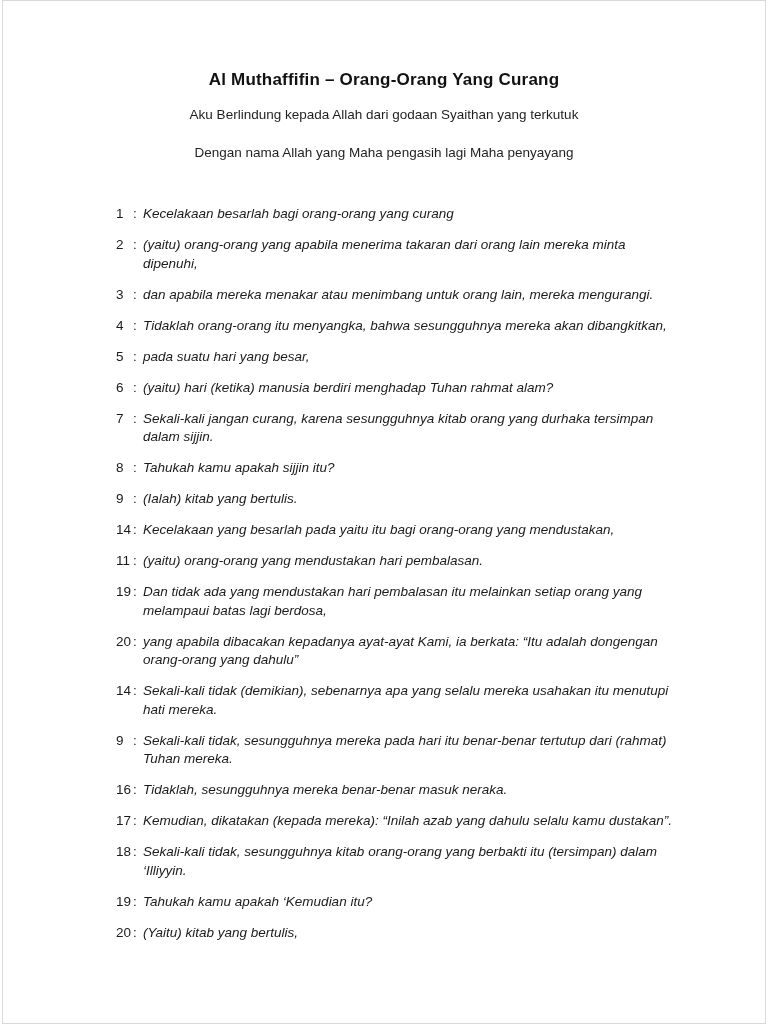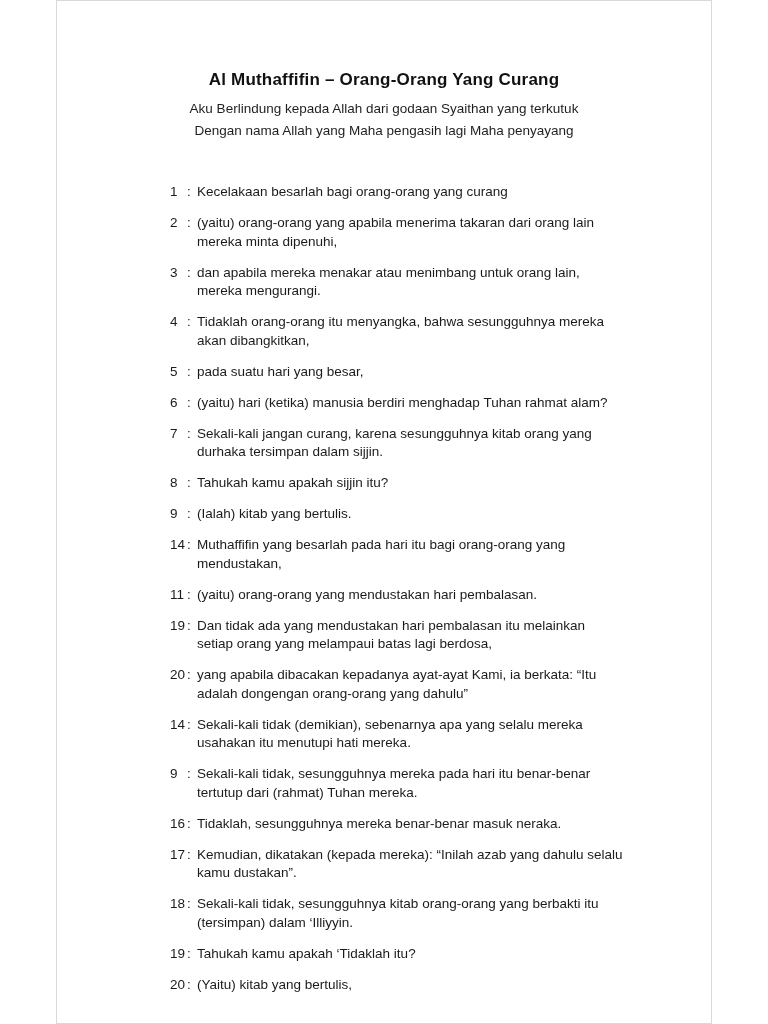--- a/index.html
+++ b/index.html
@@ -2,21 +2,21 @@
 <html><head>
 <meta charset="utf-8">
 <style>
   * { margin: 0; padding: 0; box-sizing: border-box; }
   html, body {
     background: #ffffff;
     font-family: "Liberation Sans", "DejaVu Sans", sans-serif;
     color: #1a1a1a;
   }
   .page {
-    width: 656px;
+    width: 764px;
     height: 1024px;
     margin: 0 auto;
     background: #ffffff;
     outline: 1px solid #d9d9d9;
     outline-offset: -1px;
     overflow: hidden;
     position: relative;
   }
   .doc-header {
     padding-top: 70px;
@@ -27,22 +27,22 @@
     font-weight: bold;
     color: #111111;
     letter-spacing: 0.2px;
   }
   .doc-subtitle {
     font-size: 13.5px;
     color: #1f1f1f;
     margin-top: 9px;
     line-height: 22px;
   }
-  .doc-subtitle.first { margin-top: 8px; }
-  .doc-subtitle.second { margin-top: 0; }
+  .doc-subtitle.first { margin-top: 14px; }
+  .doc-subtitle.second { margin-top: 16px; }
   .verses {
     padding: 41px 88px 0 114px;
   }
   .verse {
     display: flex;
     align-items: flex-start;
     font-size: 13.5px;
     line-height: 18.5px;
     margin-bottom: 12.5px;
     color: #1b1b1b;
@@ -51,20 +51,21 @@
     flex: 0 0 17px;
     text-align: left;
     white-space: nowrap;
   }
   .verse-sep {
     flex: 0 0 10px;
     text-align: left;
   }
   .verse-text {
     flex: 1 1 auto;
+    font-style: italic;
   }
 </style>
 </head>
 <body>
 
 <div class="page">
 
   <div class="doc-header">
     <div class="doc-title">Al Muthaffifin – Orang-Orang Yang Curang</div>
     <div class="doc-subtitle first">Aku Berlindung kepada Allah dari godaan Syaithan yang terkutuk</div>
@@ -122,21 +123,21 @@
 
     <div class="verse">
       <span class="verse-num">9</span>
       <span class="verse-sep">:</span>
       <span class="verse-text">(Ialah) kitab yang bertulis.</span>
     </div>
 
     <div class="verse">
       <span class="verse-num">14</span>
       <span class="verse-sep">:</span>
-      <span class="verse-text">Muthaffifin yang besarlah pada hari itu bagi orang-orang yang mendustakan,</span>
+      <span class="verse-text">Kecelakaan yang besarlah pada yaitu itu bagi orang-orang yang mendustakan,</span>
     </div>
 
     <div class="verse">
       <span class="verse-num">11</span>
       <span class="verse-sep">:</span>
       <span class="verse-text">(yaitu) orang-orang yang mendustakan hari pembalasan.</span>
     </div>
 
     <div class="verse">
       <span class="verse-num">19</span>
@@ -176,21 +177,21 @@
 
     <div class="verse">
       <span class="verse-num">18</span>
       <span class="verse-sep">:</span>
       <span class="verse-text">Sekali-kali tidak, sesungguhnya kitab orang-orang yang berbakti itu (tersimpan) dalam ‘Illiyyin.</span>
     </div>
 
     <div class="verse">
       <span class="verse-num">19</span>
       <span class="verse-sep">:</span>
-      <span class="verse-text">Tahukah kamu apakah ‘Tidaklah itu?</span>
+      <span class="verse-text">Tahukah kamu apakah ‘Kemudian itu?</span>
     </div>
 
     <div class="verse">
       <span class="verse-num">20</span>
       <span class="verse-sep">:</span>
       <span class="verse-text">(Yaitu) kitab yang bertulis,</span>
     </div>
   </div>
 
 </div>

